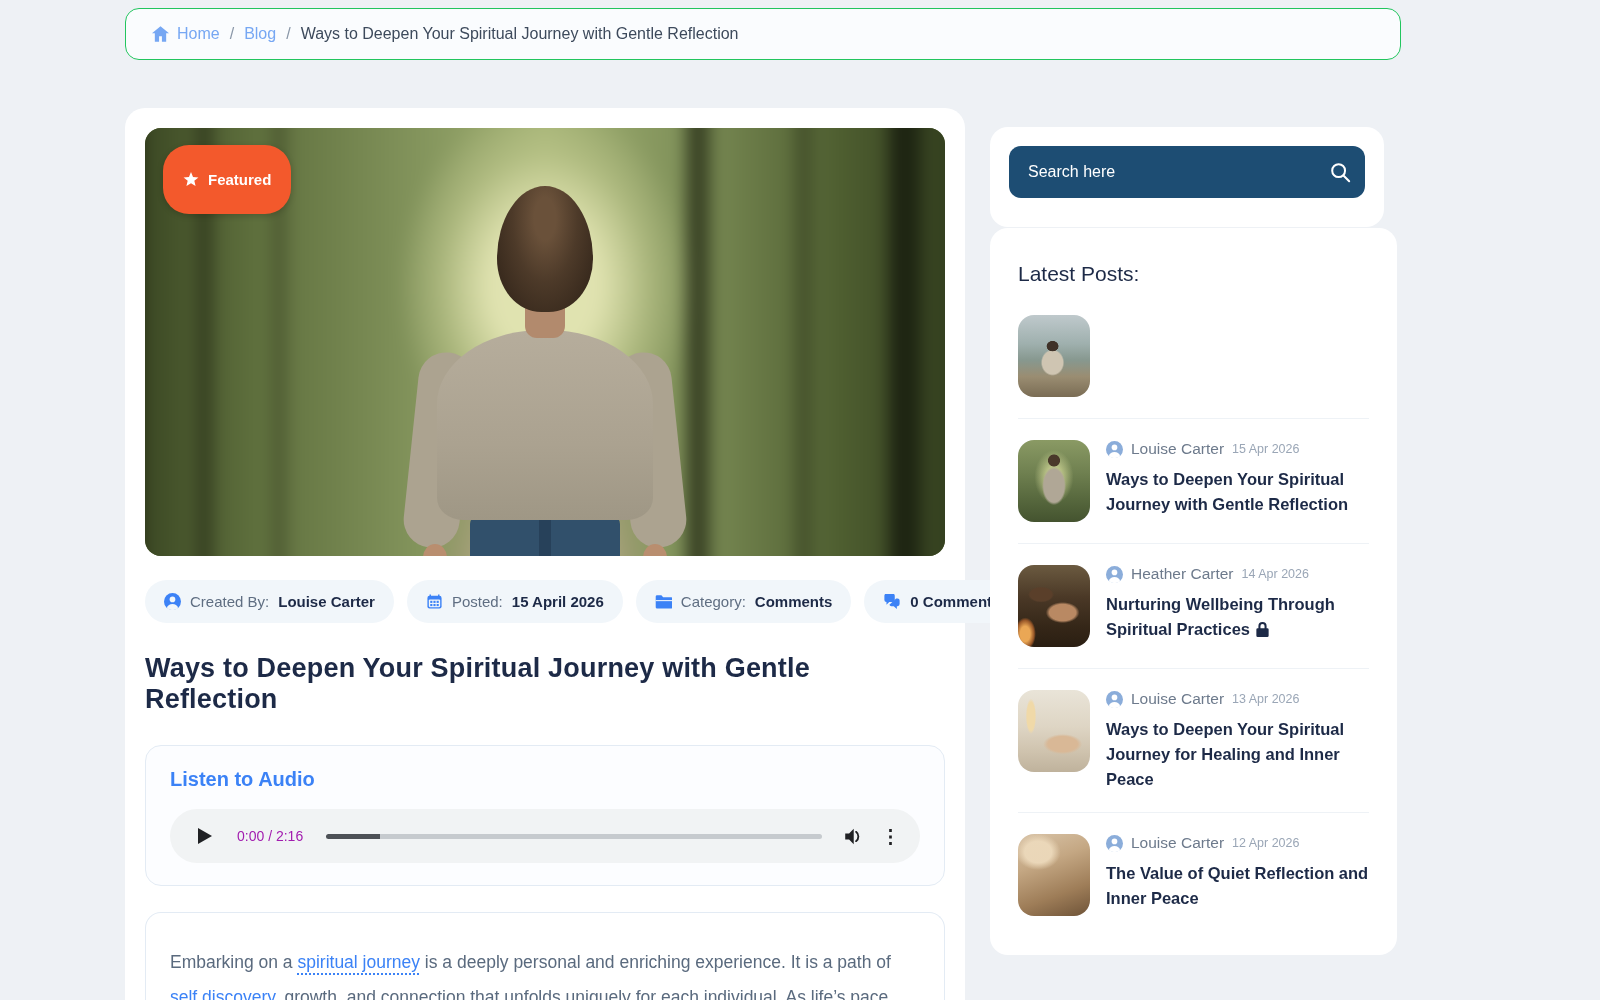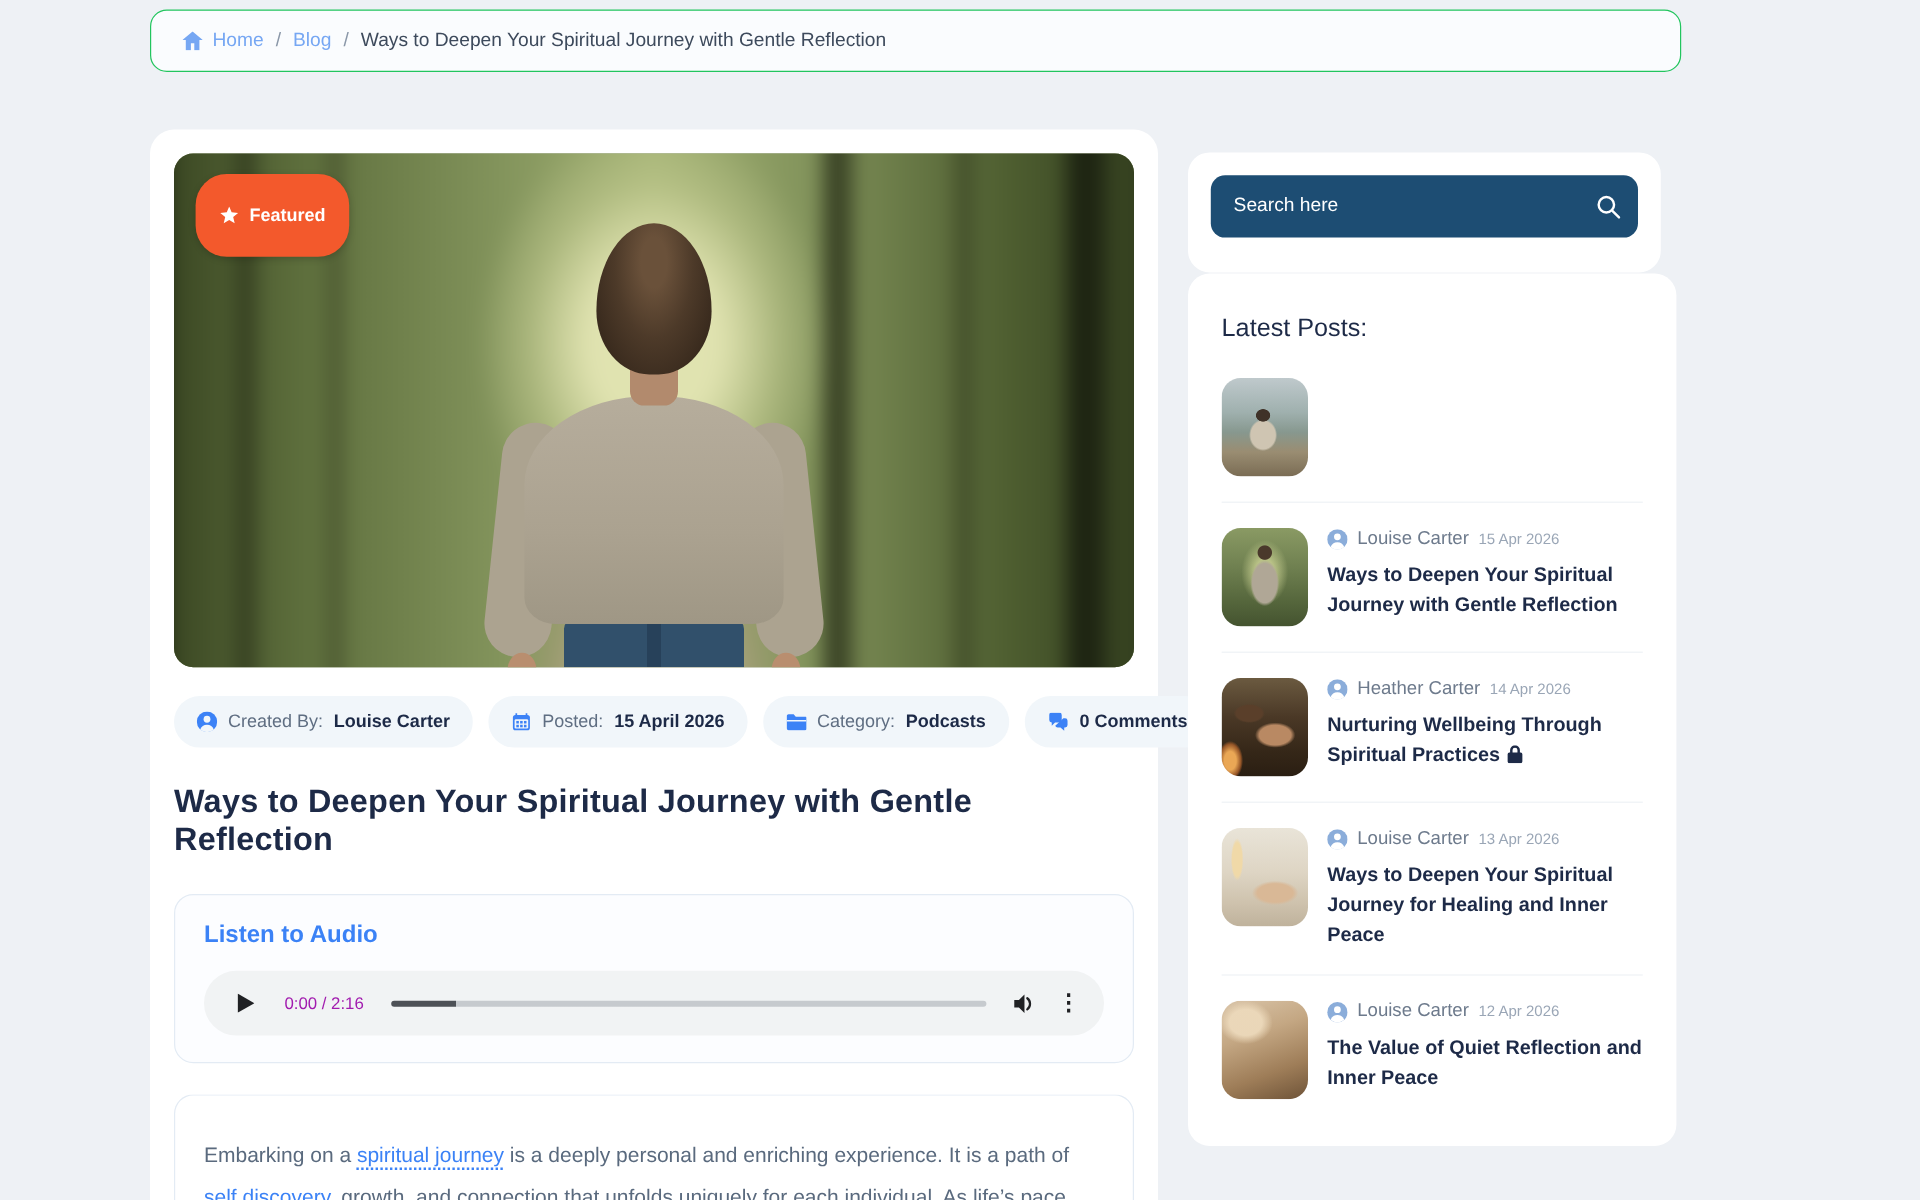--- a/index.html
+++ b/index.html
@@ -207,21 +207,21 @@
       <span class="value">15 April 2026</span>
     </div>
     <div class="pill">
       <span style="display:flex;">
         <svg width="17" height="15" viewBox="0 0 24 20" fill="#3c82f6">
             <path d="M1 3 a2 2 0 0 1 2-2 h6 l2.5 3 H23 a1.5 1.5 0 0 1 1.5 1.5 V18 a2 2 0 0 1 -2 2 H3 a2 2 0 0 1 -2-2 Z"></path>
             <path d="M1 8 h23 v1.5 H1 Z" fill="#f1f6fa"></path>
           </svg>
       </span>
       <span class="label">Category:</span>
-      <span class="value">Podcasts</span>
+      <span class="value">Comments</span>
     </div>
     <div class="pill">
       <span style="display:flex;">
         <svg width="18" height="16" viewBox="0 0 26 22" fill="#3c82f6">
             <path d="M2 2 a3 3 0 0 1 3-3 h9 a3 3 0 0 1 3 3 v6 a3 3 0 0 1 -3 3 h-5 l-4 4 v-4 H5 a3 3 0 0 1 -3-3 Z"></path>
             <path d="M19 6 h2 a3 3 0 0 1 3 3 v5 a3 3 0 0 1 -3 3 h-1 v4 l-4.5-4 H12 a3 3 0 0 1 -2.8-2"></path>
           </svg>
       </span>
       <span class="value">0 Comments</span>
     </div>

